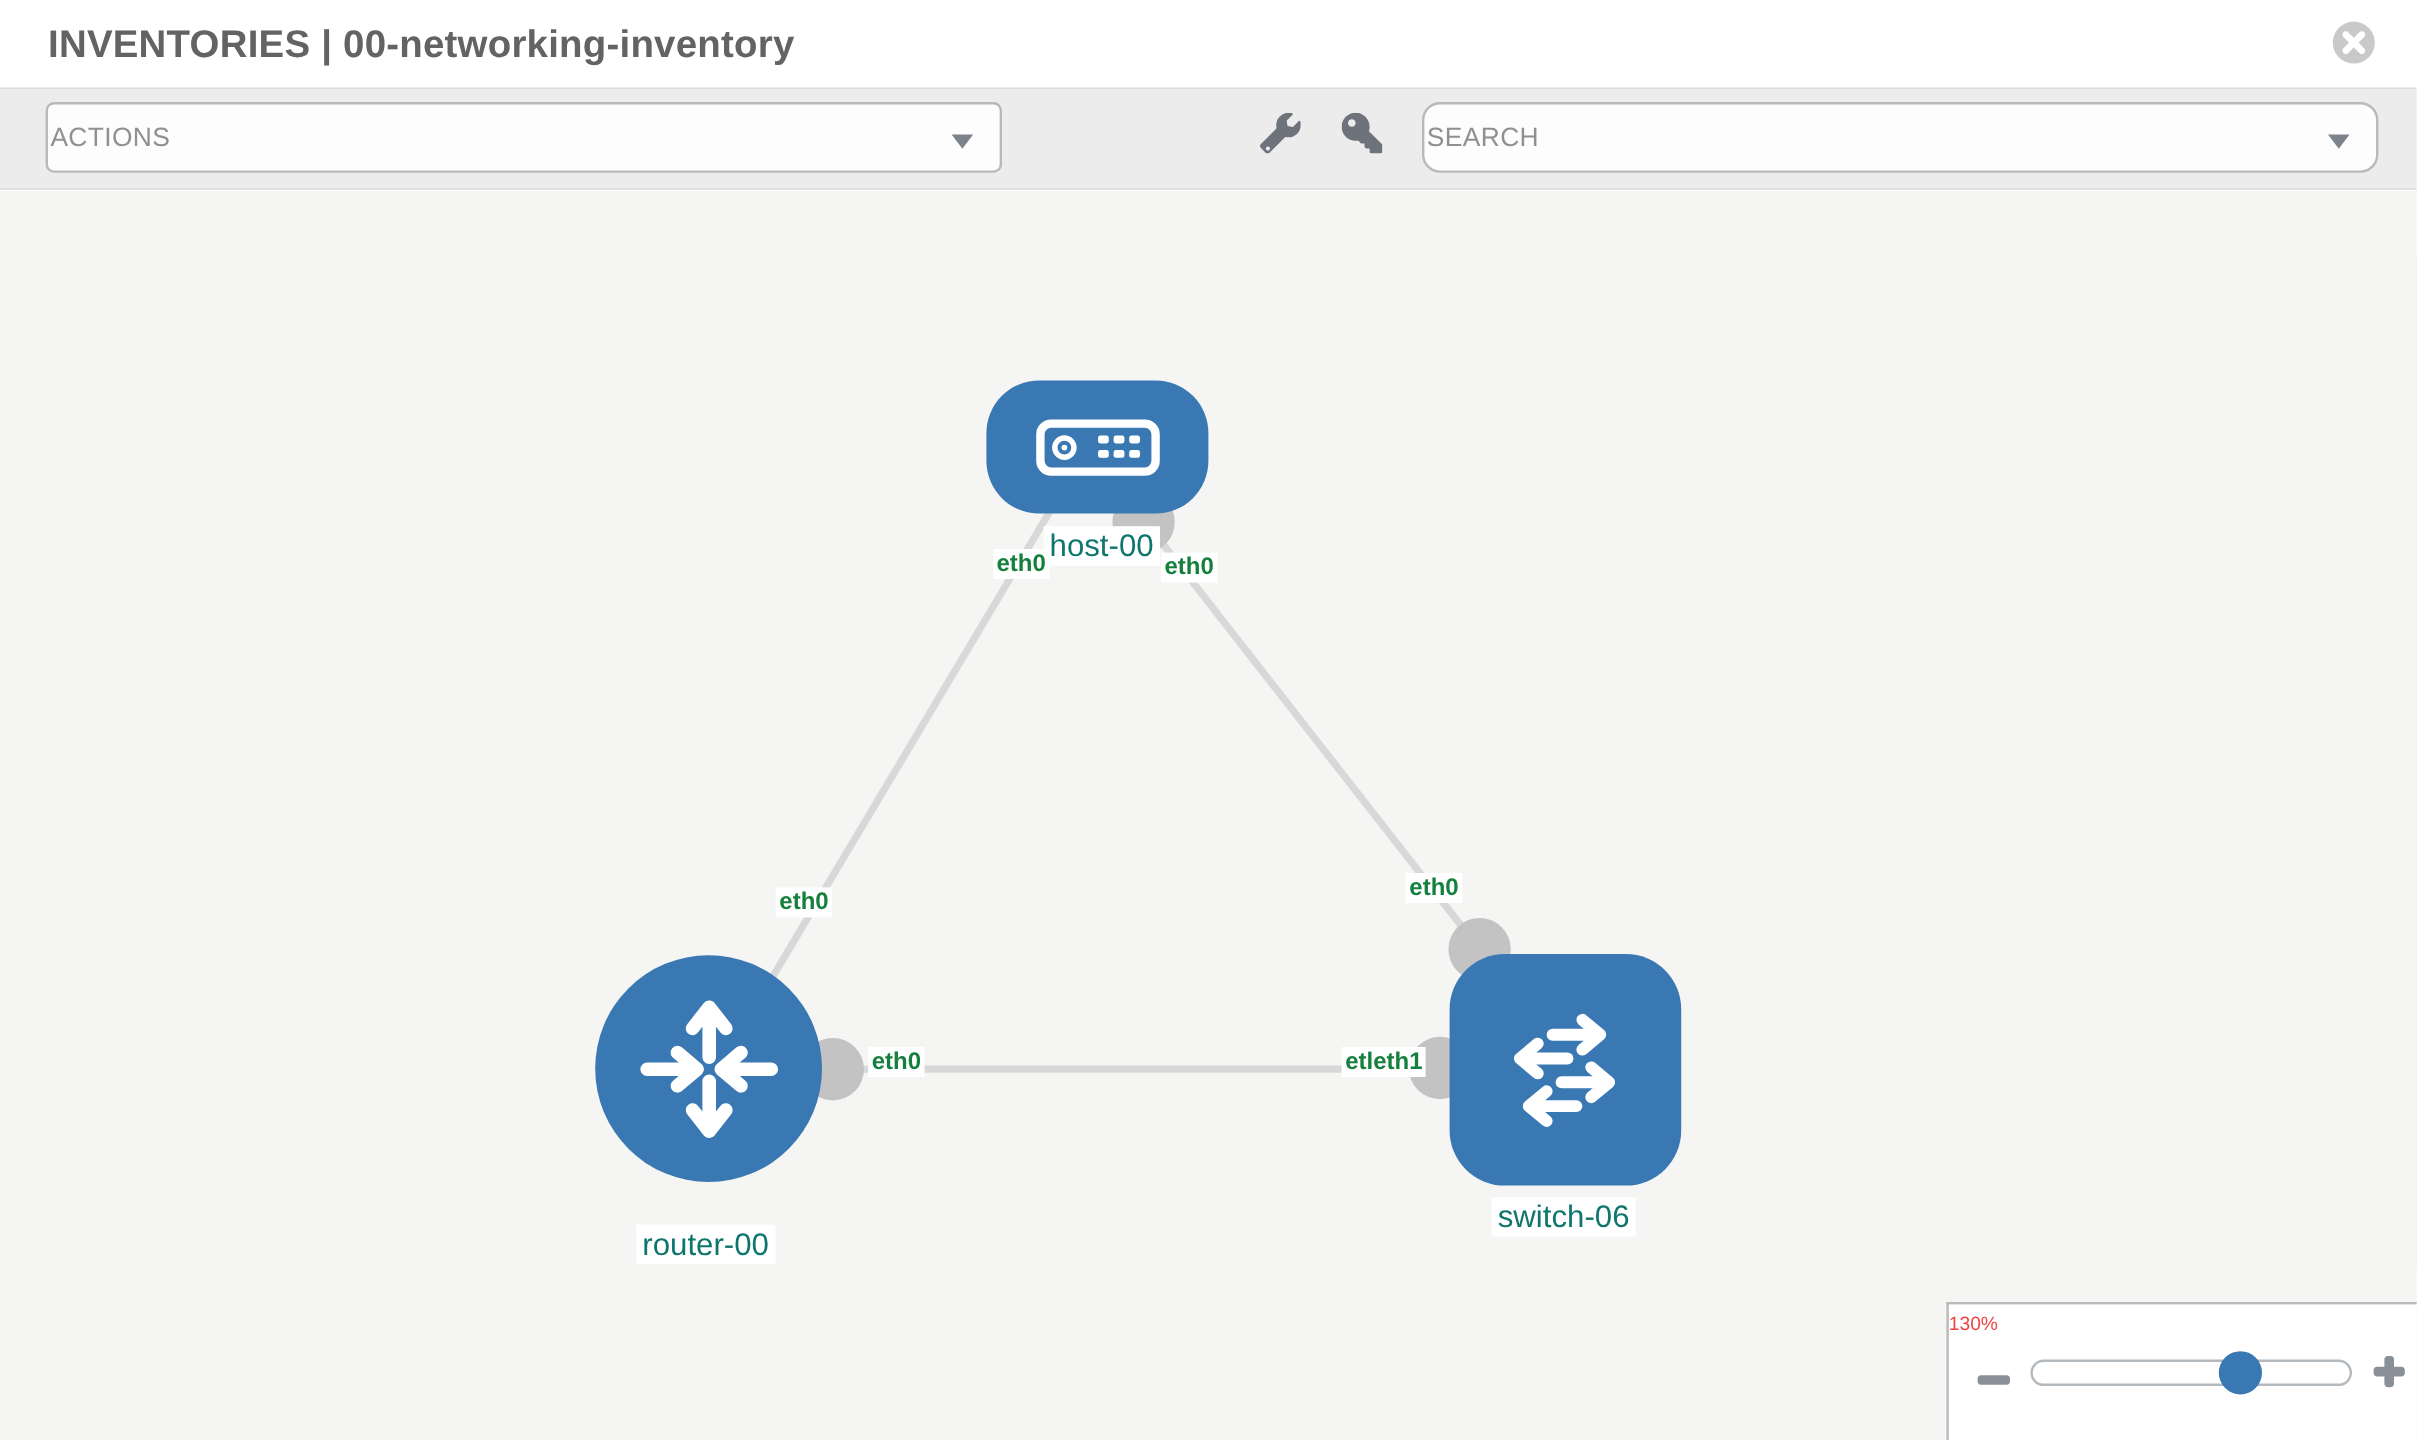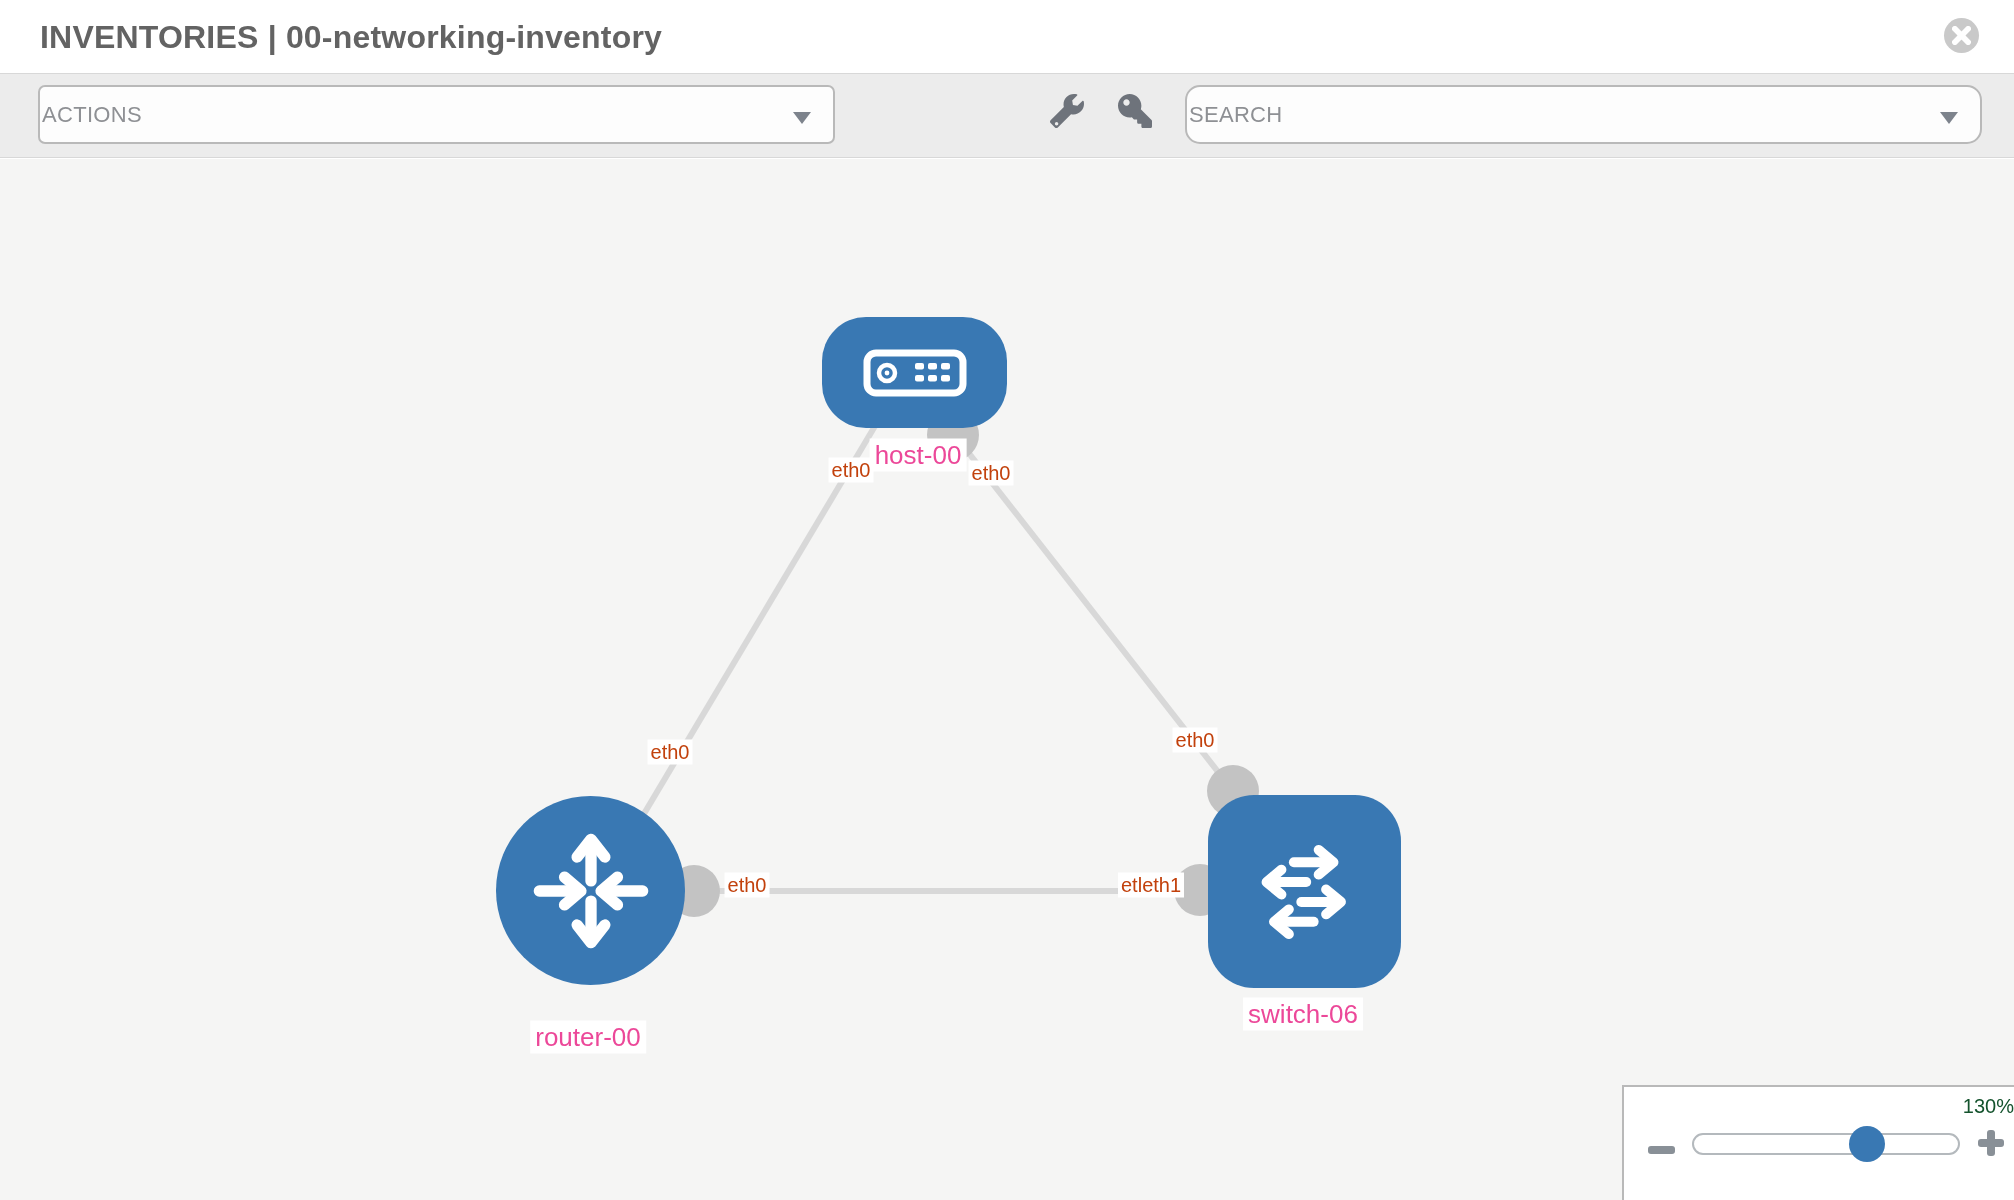--- a/index.html
+++ b/index.html
@@ -36,40 +36,40 @@
   .icon-btn.wrench{left:1044px;}
   .icon-btn.key{left:1112px;}
 
   
   .canvas{position:absolute;left:0;top:159px;width:2014px;height:1041px;background:var(--canvas-bg);}
   .edges-svg{position:absolute;left:0;top:0;}
   .node{position:absolute;background:var(--node-blue);display:flex;align-items:center;justify-content:center;cursor:pointer;}
   .node-host{left:822px;top:158px;width:185px;height:111px;border-radius:44px;}
   .node-router{left:496px;top:637px;width:189px;height:189px;border-radius:50%;}
   .node-switch{left:1208px;top:636px;width:193px;height:193px;border-radius:46px;}
-  .node-label{position:absolute;transform:translate(-50%,-50%);background:#fff;color:#ec4899;
+  .node-label{position:absolute;transform:translate(-50%,-50%);background:#fff;color:#0f766e;
     font-size:26px;padding:1px 5px;white-space:nowrap;}
-  .if-label{position:absolute;transform:translate(-50%,-50%);background:#fff;color:#c2410c;
-    font-size:20px;padding:1px 3px;white-space:nowrap;}
+  .if-label{position:absolute;transform:translate(-50%,-50%);background:#fff;color:#15803d;
+    font-size:20px;padding:1px 3px;white-space:nowrap;font-weight:bold;}
   .if-label.overlap{transform:translate(0,-50%);margin-left:20px;}
   .if-label.overlap span{background:#fff;}
   .lbl-host{left:918px;top:296px;}
   .lbl-router{left:588px;top:878px;}
   .lbl-switch{left:1303px;top:855px;}
   .if-host-left{left:851px;top:311px;}
   .if-host-right{left:991px;top:314px;}
   .if-router-end{left:670px;top:593px;}
   .if-switch-top{left:1195px;top:581px;}
   .if-rs-left{left:747px;top:726px;}
   .if-rs-right{left:1098px;top:726px;}
 
   
   .zoom-panel{position:absolute;left:1622px;top:926px;width:392px;height:115px;background:#fff;
     border-left:2px solid #b9b9b9;border-top:2px solid #b9b9b9;}
-  .zoom-level{position:absolute;left:0;top:8px;width:100%;text-align:right;font-size:20px;color:#14532d;}
+  .zoom-level{position:absolute;left:0;top:8px;width:100%;text-align:left;font-size:16px;color:#ef4444;}
   .zoom-minus{position:absolute;left:24px;top:44px;width:32px;height:28px;border:none;background:transparent;cursor:pointer;}
   .zoom-minus .bar{display:block;width:27px;height:8px;border-radius:3px;background:#899097;margin-top:10px;}
   .zoom-plus{position:absolute;left:351px;top:40px;width:32px;height:32px;border:none;background:transparent;cursor:pointer;}
   .zoom-plus .h{position:absolute;left:3px;top:12px;width:26px;height:8px;border-radius:3px;background:#899097;}
   .zoom-plus .v{position:absolute;left:12px;top:3px;width:8px;height:26px;border-radius:3px;background:#899097;}
   .zoom-track{position:absolute;left:68px;top:46px;width:268px;height:22px;background:#fff;
     border:2px solid #b4b9bd;border-radius:12px;cursor:pointer;}
   .zoom-thumb{position:absolute;left:155px;top:-9px;width:36px;height:36px;border-radius:50%;
     background:var(--node-blue);cursor:grab;}
 </style>

